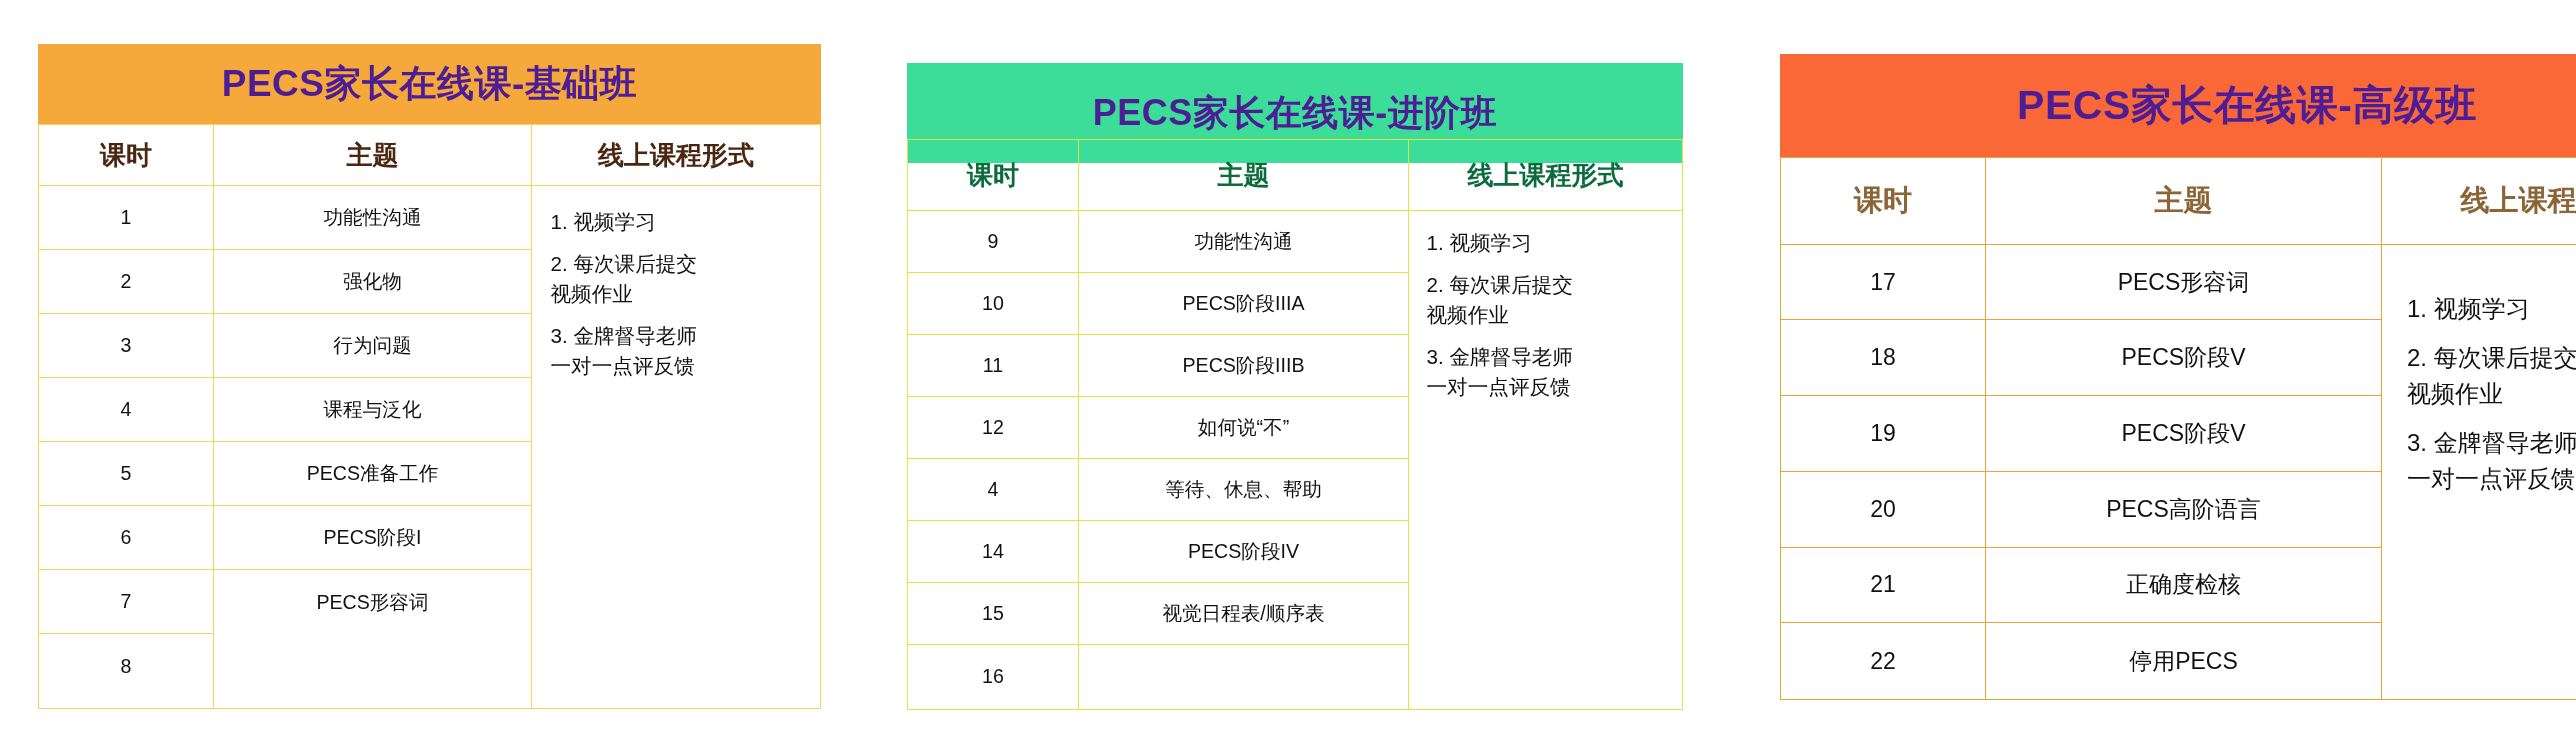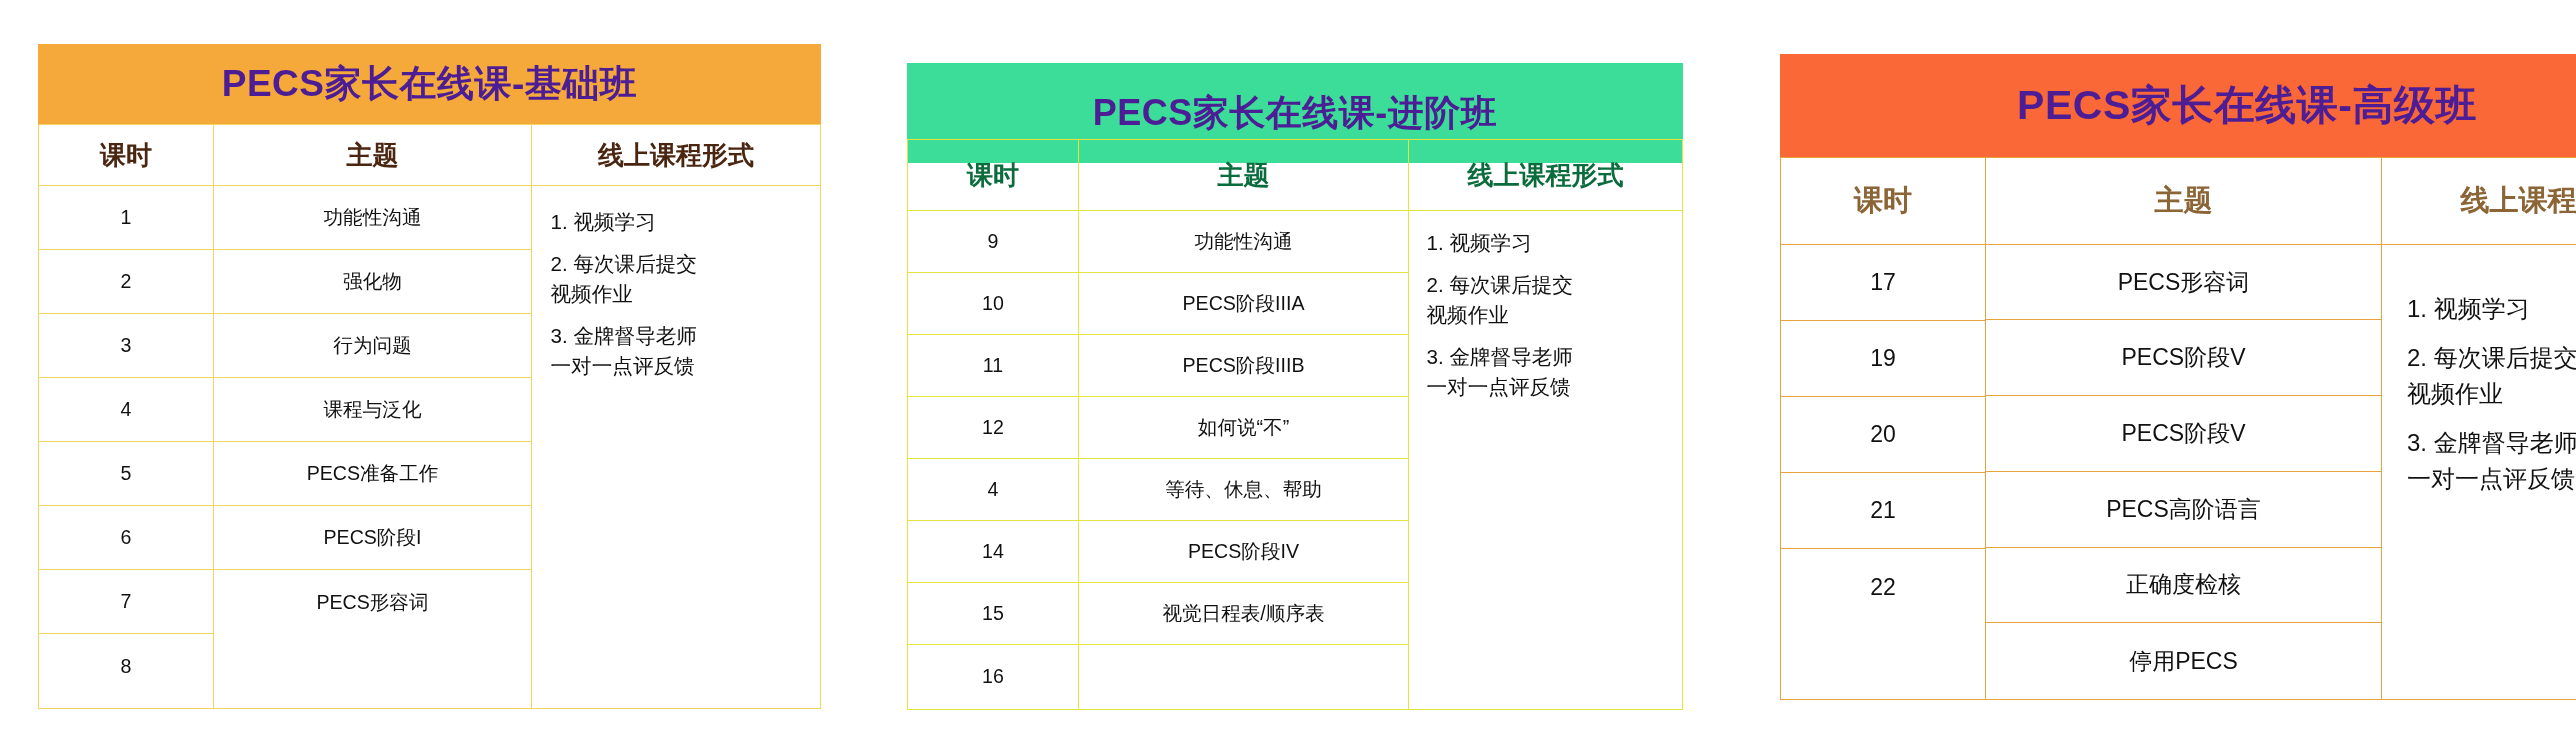--- a/index.html
+++ b/index.html
@@ -185,20 +185,21 @@
 
   <div class="table" id="t3">
     <div class="banner">
       <span class="banner-title">PECS家长在线课-高级班</span>
     </div>
     <div class="grid">
 
       <div class="col col-no">
         <div class="hcell">课时</div>
         <div class="cell">17</div>
+        <div class="cell">18</div>
         <div class="cell">19</div>
         <div class="cell">20</div>
         <div class="cell">21</div>
         <div class="cell last">22</div>
       </div>
 
       <div class="col col-topic">
         <div class="hcell">主题</div>
         <div class="cell">PECS形容词</div>
         <div class="cell">PECS阶段V</div>

